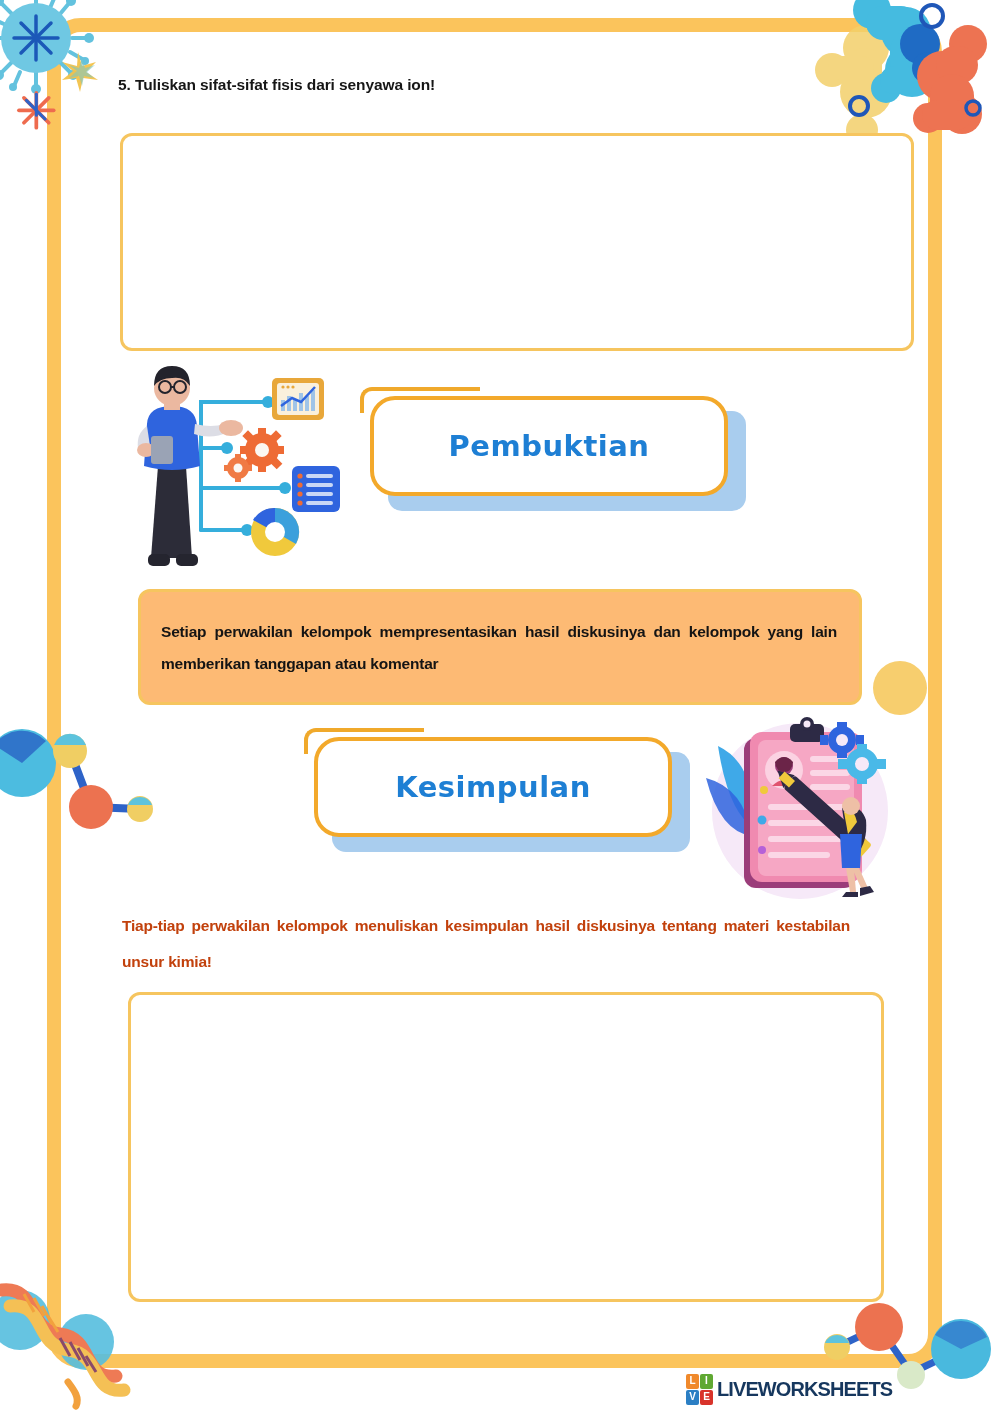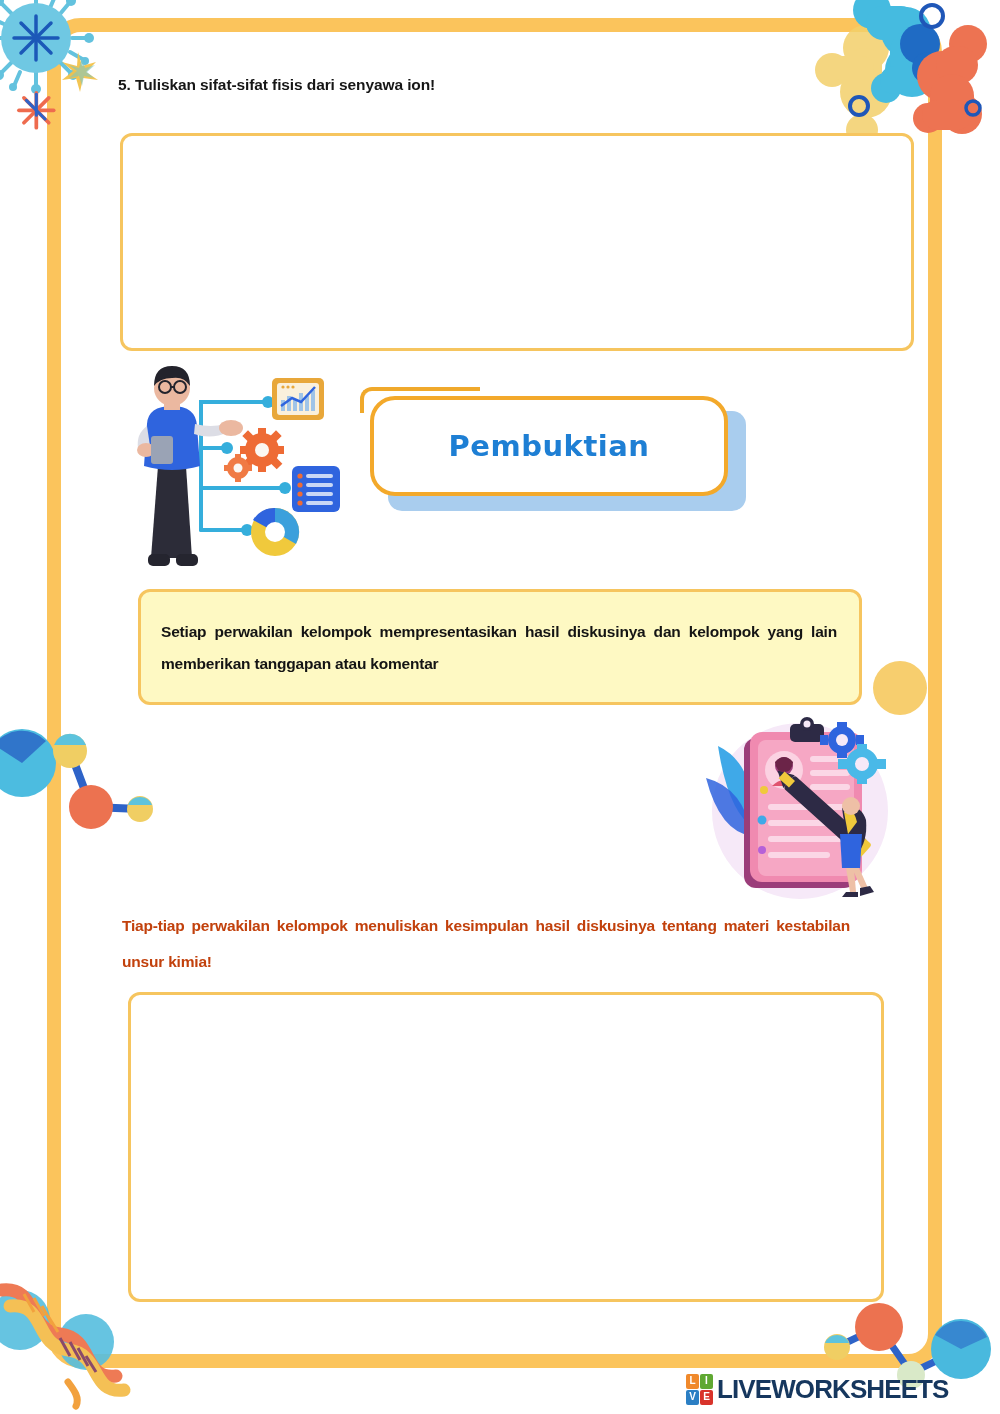--- a/index.html
+++ b/index.html
@@ -51,21 +51,21 @@
     font-family:"DejaVu Sans", sans-serif;
     font-size:29px;font-weight:bold;color:#1E7FD4;
     letter-spacing:0.5px;
   }
   #card-pembuktian{left:344px;top:387px;width:400px;height:140px;}
   #card-kesimpulan{left:288px;top:728px;width:400px;height:140px;}
 
   
   .para-box{
     position:absolute;left:122px;top:589px;width:724px;height:116px;
-    border:3px solid #F6C55F;border-radius:12px;background:#fef9c3;
+    border:3px solid #F6C55F;border-radius:12px;background:#fdba74;
     box-sizing:border-box;padding:24px 22px 0 20px;
   }
   .para-text{
     font-family:"Liberation Sans", sans-serif;
     font-size:15.5px;font-weight:bold;color:#141414;
     text-align:justify;line-height:2.05;letter-spacing:-0.2px;
   }
   .plain-para{
     position:absolute;left:106px;top:908px;width:728px;
     font-family:"Liberation Sans", sans-serif;
@@ -97,21 +97,21 @@
     gap:1px;margin-right:4px;}
   .logo-tile{display:flex;align-items:center;justify-content:center;
     font-size:10px;font-weight:bold;color:#ffffff;border-radius:2px;
     font-family:"Liberation Sans", sans-serif;line-height:1;}
   .lt-l{background:#F0892B;}
   .lt-i{background:#5FA832;}
   .lt-v{background:#2B7FC4;}
   .lt-e{background:#D8332B;}
   .logo-word{
     font-family:"Liberation Sans", sans-serif;
-    font-size:26px;font-weight:bold;color:#16375E;letter-spacing:-0.9px;
+    font-size:20px;font-weight:bold;color:#16375E;letter-spacing:-0.9px;
   }
 </style>
 </head>
 <body>
 
 <div class="deco" id="deco-topleft">
   <svg viewBox="0 0 150 150" width="150" height="150">
     <g stroke="#63C2DE" stroke-width="4" stroke-linecap="round">
       <line x1="46" y1="13" x2="46" y2="-2"></line>
         <line x1="70" y1="22" x2="80" y2="10"></line>
@@ -367,20 +367,27 @@
     <div class="shadow"></div>
     <div class="card">
       <span class="card-label">Pembuktian</span>
     </div>
   </div>
 
   <div class="para-box">
     <div class="para-text">Setiap perwakilan kelompok mempresentasikan hasil diskusinya dan kelompok yang lain memberikan tanggapan atau komentar</div>
   </div>
 
+  <div class="section-card" id="card-kesimpulan">
+    <div class="tab"></div>
+    <div class="shadow"></div>
+    <div class="card">
+      <span class="card-label">Kesimpulan</span>
+    </div>
+  </div>
 
   <div class="illus" id="illus-clipboard">
     <svg viewBox="0 0 200 185" width="200" height="185">
       <circle cx="100" cy="95" r="88" fill="#F6E9F8"></circle>
       <path d="M18 30 Q56 48 54 112 Q28 96 18 30 Z" fill="#3FA9E8"></path>
       <path d="M6 62 Q44 72 52 120 Q20 116 6 62 Z" fill="#2F64DE" opacity="0.85"></path>
       <rect x="44" y="22" width="112" height="150" rx="12" fill="#9B3D7A"></rect>
       <rect x="50" y="16" width="112" height="150" rx="12" fill="#F08AB0"></rect>
       <rect x="58" y="24" width="96" height="136" rx="8" fill="#F6A7C4"></rect>
       <rect x="90" y="8" width="34" height="18" rx="5" fill="#2D2A45"></rect>

